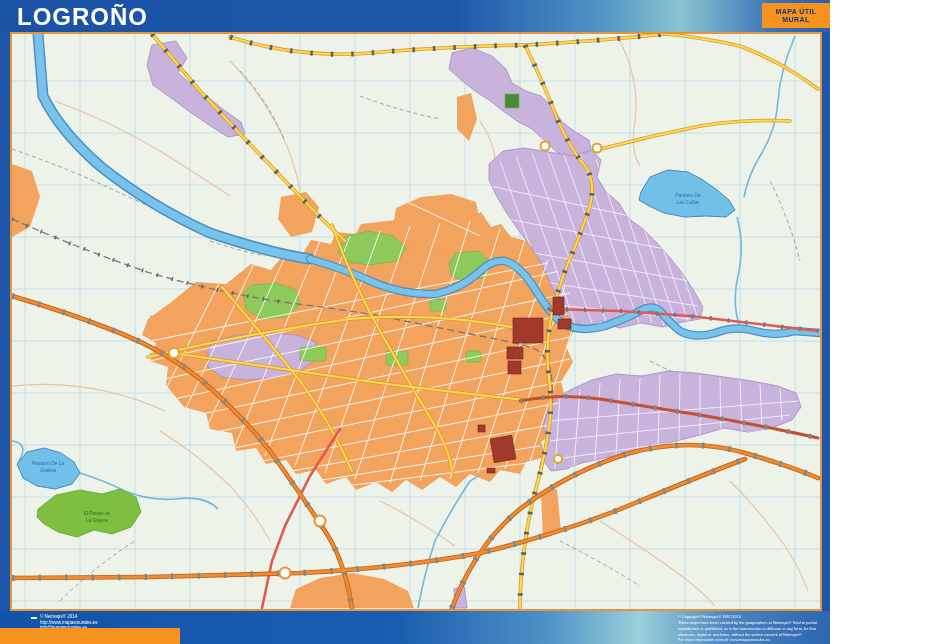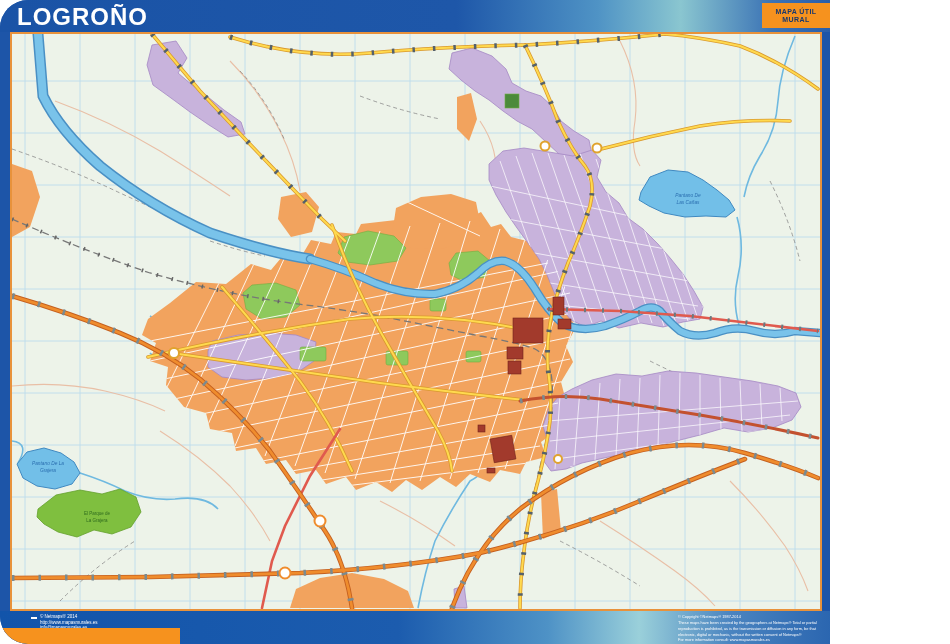--- a/index.html
+++ b/index.html
@@ -1,16 +1,16 @@
 <!DOCTYPE html>
 <html><head>
 <meta charset="utf-8">
 <style>
   html,body{margin:0;padding:0;background:#ffffff;font-family:"Liberation Sans",sans-serif;}
-  #stage{position:relative;width:950px;height:644px;background:#ffffff;overflow:hidden;border-radius:28px;}
+  #stage{position:relative;width:950px;height:644px;background:#ffffff;overflow:hidden;}
   .poster{position:absolute;left:0;top:0;width:830px;height:644px;background:#1d55a8;}
   .titlebar{position:absolute;left:0;top:0;width:830px;height:32px;
     background:linear-gradient(90deg,#1a53a6 0%,#1e57a9 55%,#4f93c5 72%,#8ac6d0 82%,#3b73b5 93%,#2a5ea9 100%);}
   .title{position:absolute;left:17px;top:1px;color:#ffffff;font-size:24px;font-weight:bold;letter-spacing:1px;line-height:31px;}
   .badge{position:absolute;left:762px;top:3px;width:68px;height:25px;background:#f6921e;
     display:flex;flex-direction:column;justify-content:center;text-align:center;}
   .badge span{color:#17386f;font-weight:bold;font-size:7px;line-height:8px;letter-spacing:.4px;}
   .mapframe{position:absolute;left:10px;top:32px;width:808px;height:575px;border:2px solid #e8923b;background:#edf3e9;}
   .footer{position:absolute;left:0;top:611px;width:830px;height:33px;
     background:linear-gradient(90deg,#1254aa 0%,#1c5cae 48%,#4e92c6 66%,#9ad0da 77%,#4a84c0 88%,#2b66b0 100%);}

